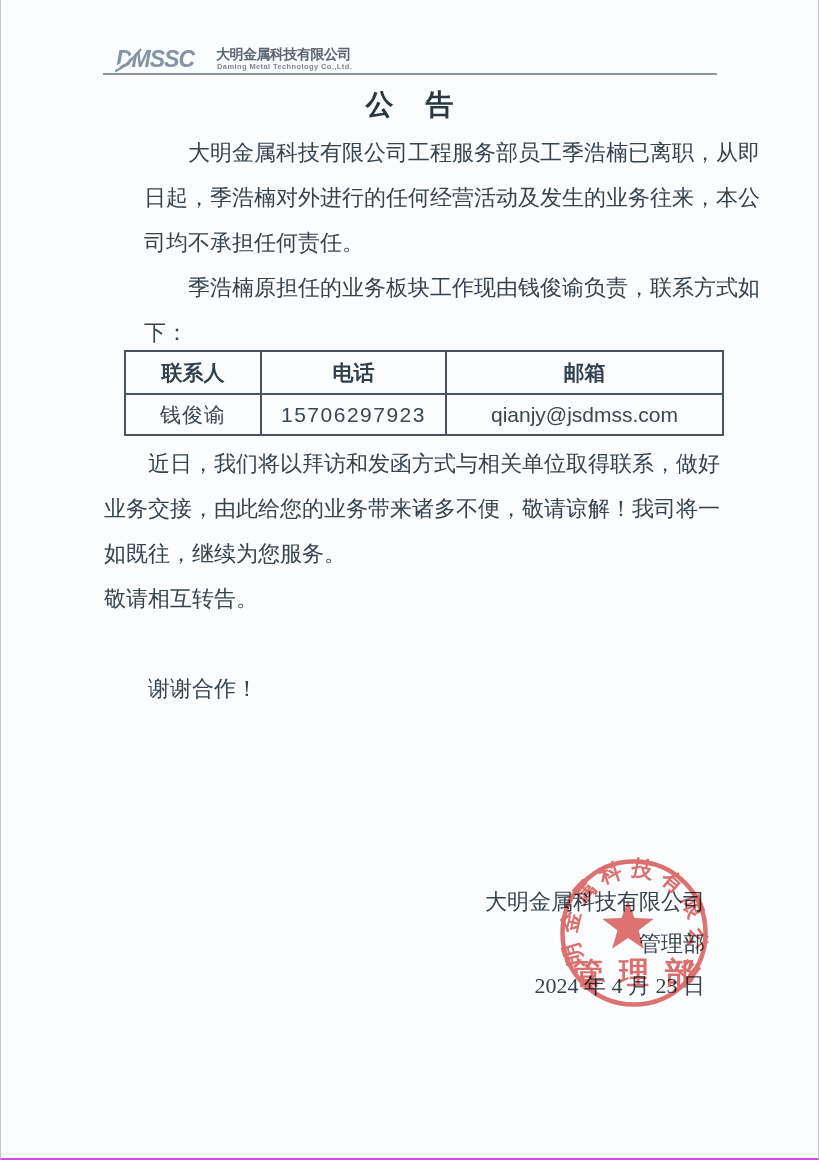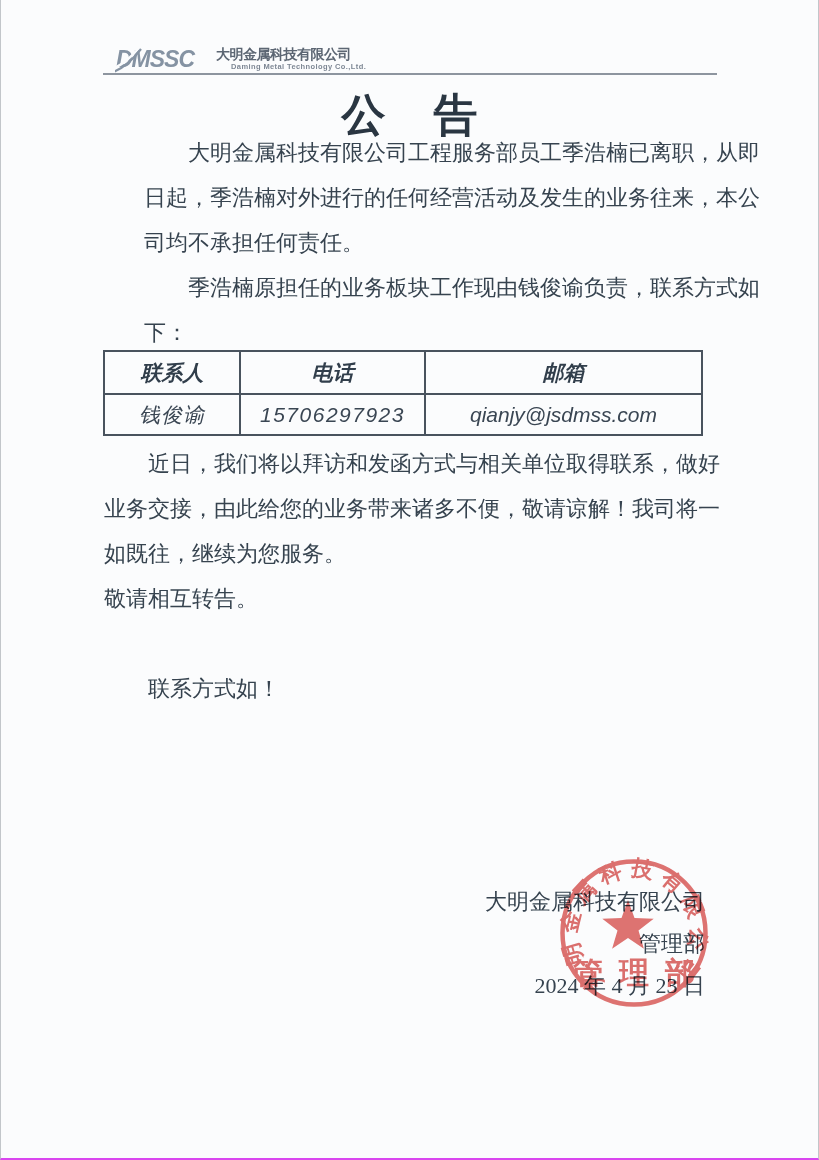--- a/index.html
+++ b/index.html
@@ -26,53 +26,51 @@
     position:absolute; left:215px; top:46px;
     font-family:"Liberation Sans","DejaVu Sans",sans-serif;
     font-weight:bold; font-size:14px; letter-spacing:-0.5px;
     color:#5c6673;
   }
   .company-en {
     position:absolute; left:216px; top:62px;
     font-family:"Liberation Sans","DejaVu Sans",sans-serif;
     font-weight:bold; font-size:7.5px; letter-spacing:0.4px;
     color:#7d8794;
-    margin-left:14px;
   }
   .header-rule {
     position:absolute; left:102px; top:73px;
     width:614px; height:2px; background:#8d959f;
   }
 
   
   .doc-title {
     position:absolute; left:0; top:86px; width:819px;
     margin:0; text-align:center;
-    font-size:44px; font-weight:bold; letter-spacing:2px;
+    font-size:28px; font-weight:bold; letter-spacing:2px;
     color:#2a3642;
   }
 
   
   .paras { position:absolute; left:103px; width:614px; }
   #paras1 { top:130px;margin-left:40px; }
   #paras2 { top:441px; }
   .bodyline {
     height:45px; line-height:45px;
     font-size:22px; color:#36434f;
     white-space:nowrap;
   }
   .bodyline.indent { text-indent:44px; }
   .para.gap-before { margin-top:45px; }
 
   
   .contact-table {
-    position:absolute; left:102px; top:350px;
+    position:absolute; left:123px; top:350px;
     width:598px; table-layout:fixed;
     border-collapse:collapse;
-    font-style:italic;
   }
   .contact-table col.c1 { width:136px; }
   .contact-table col.c2 { width:185px; }
   .contact-table col.c3 { width:277px; }
   .contact-table th, .contact-table td {
     border:2px solid #49535e;
     text-align:center; vertical-align:middle;
     padding:0;
   }
   .contact-table th {
@@ -162,21 +160,21 @@
   <div class="paras" id="paras2">
       <div class="para">
         <div class="bodyline indent">近日，我们将以拜访和发函方式与相关单位取得联系，做好</div>
         <div class="bodyline">业务交接，由此给您的业务带来诸多不便，敬请谅解！我司将一</div>
         <div class="bodyline">如既往，继续为您服务。</div>
       </div>
       <div class="para">
         <div class="bodyline">敬请相互转告。</div>
       </div>
       <div class="para gap-before">
-        <div class="bodyline indent">联系方式如！</div>
+        <div class="bodyline indent">谢谢合作！</div>
       </div>
     </div>
 
   <div class="signature">
     <div class="sig-line">大明金属科技有限公司</div>
     <div class="sig-line">管理部</div>
     <div class="sig-line">2024 年 4 月 23 日</div>
   </div>
 
   <svg class="stamp" viewBox="0 0 160 160">

